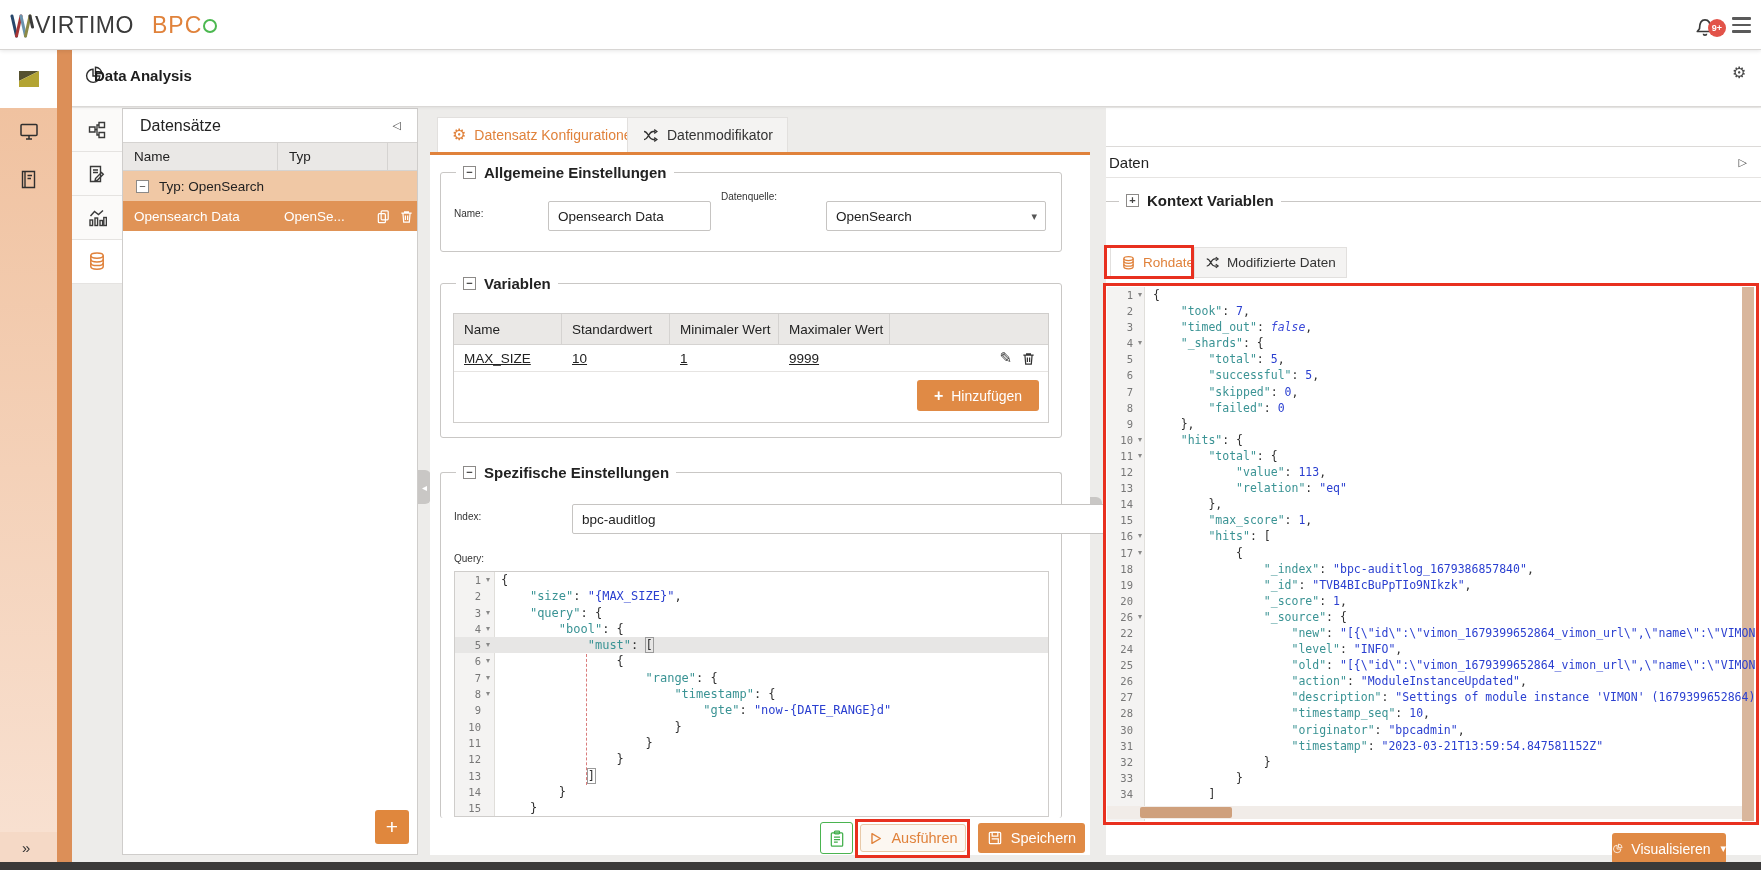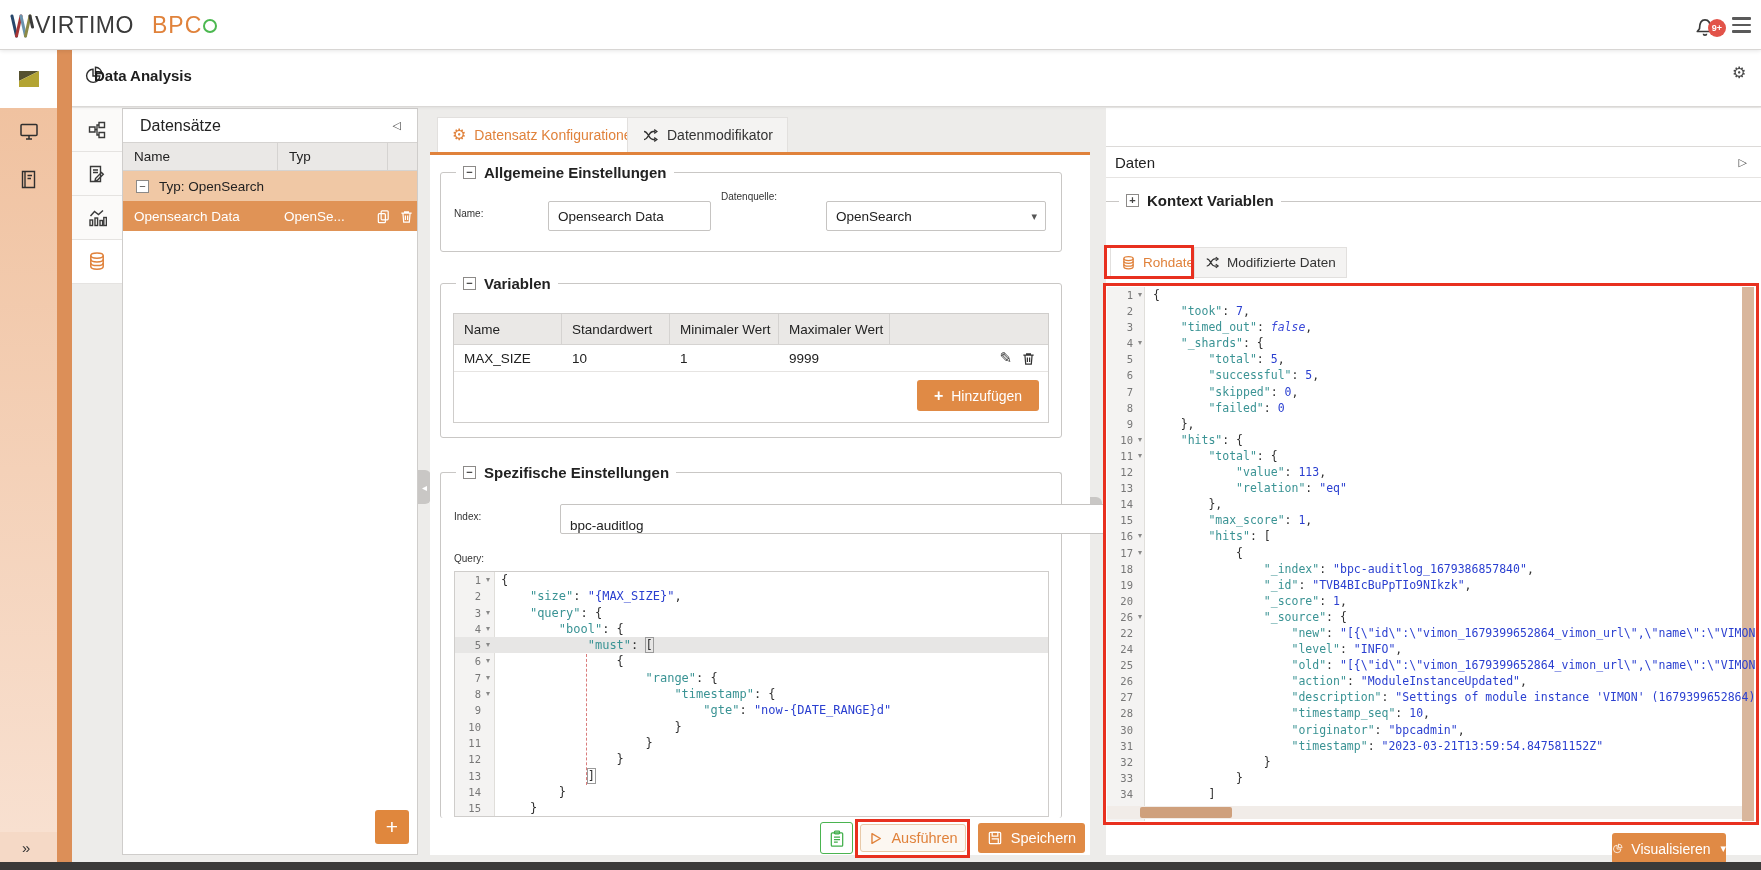--- a/index.html
+++ b/index.html
@@ -59,21 +59,21 @@
 .flabel{position:absolute;font-size:10px;color:#333;}
 .tinput{position:absolute;height:30px;border:1px solid #c6c4c2;border-radius:2px;font-family:"Liberation Sans",sans-serif;font-size:13.5px;color:#222;padding:0 9px;background:#fff;}
 .combo{position:absolute;height:30px;border:1px solid #c6c4c2;border-radius:2px;background:#fff;display:flex;align-items:center;font-size:13.5px;color:#222;padding:0 9px;margin-left:12px;}
 .combo .caret{position:absolute;right:8px;color:#555;font-size:11px;}
 
 
 .vtable{position:absolute;left:12px;top:29px;width:596px;border:1px solid #cfcdcb;background:#fff;}
 .vt-head{display:flex;height:31px;background:#eae8e6;border-bottom:1px solid #d5d3d1;font-size:13.5px;color:#222;}
 .vt-head .c{display:flex;align-items:center;padding-left:10px;border-right:1px solid #d5d3d1;}
 .vt-row{display:flex;height:27px;border-bottom:1px solid #e6e4e2;font-size:13.5px;color:#222;}
-.vt-row .c{display:flex;align-items:center;padding-left:10px;}
+.vt-row .c{display:flex;align-items:center;padding-left:10px;text-decoration:underline;}
 .vt-actions{margin-left:auto;display:flex;align-items:center;gap:9px;padding-right:12px;}
 .vt-foot{height:50px;position:relative;}
 .btn-orange{background:#e08a45;border:none;border-radius:3px;color:#fff;font-family:"Liberation Sans",sans-serif;font-size:14px;display:flex;align-items:center;gap:8px;justify-content:center;}
 .add-btn{position:absolute;right:9px;top:8px;width:122px;height:31px;}
 .plus{font-size:16px;font-weight:bold;line-height:16px;}
 
 
 .editor{position:absolute;background:#fff;border:1px solid #cfcdcb;overflow:hidden;}
 .gutbg{position:absolute;left:0;top:0;bottom:0;width:40px;background:#f4f3f2;border-right:1px solid #e0deda;}
 .crow{position:relative;display:flex;white-space:pre;}
@@ -93,21 +93,21 @@
 .red-guide{position:absolute;left:131px;top:82px;height:131px;border-left:1px dashed rgba(205,80,80,.75);}
 
 
 .paste-btn{left:390px;top:714px;width:33px;height:32px;background:#fff;border:1px solid #4ab450;border-radius:3px;display:flex;align-items:center;justify-content:center;}
 .run-btn{left:430px;top:716px;width:106px;height:28px;background:#fcf7f1;border:1px solid #e8c9a8;border-radius:3px;color:#e0823b;font-size:14.5px;display:flex;align-items:center;gap:8px;justify-content:center;}
 .save-btn{left:548px;top:715px;width:107px;height:30px;font-size:14.5px;}
 
 
 .data-panel{left:1106px;top:108px;width:655px;height:747px;background:#fff;}
 .daten-row{left:0;top:38px;width:655px;height:32px;border-top:1px solid #dcdad8;border-bottom:1px solid #e6e4e2;display:flex;align-items:center;position:relative;}
-.daten-title{margin-left:9px;font-size:15px;color:#222;}
+.daten-title{margin-left:3px;font-size:15px;color:#222;}
 .daten-expand{position:absolute;right:14px;font-size:11px;color:#444;}
 .ctx-legend{left:0;top:84px;width:655px;height:18px;}
 .ctx-line{position:absolute;left:0;top:9px;width:655px;border-top:1px solid #c9c7c5;}
 .ctx-label{position:absolute;left:13px;top:0;background:#fff;padding:0 7px;display:flex;align-items:center;gap:8px;font-size:15px;font-weight:bold;color:#222;}
 .dtab{position:absolute;top:139px;height:31px;background:#f4f3f2;border:1px solid #e2e0de;display:flex;align-items:center;gap:7px;padding:0 10px;font-size:13.5px;color:#333;}
 .dtab.active{background:#fff;color:#e0823b;}
 .hscroll{position:absolute;left:0;top:519px;width:636px;height:13px;background:#f1ece8;}
 .hthumb{position:absolute;left:33px;top:1px;width:92px;height:11px;background:#cfa07c;border-radius:2px;}
 .vscroll{position:absolute;right:1px;top:0;width:12px;height:534px;background:#d9b69c;}
 .viz-btn{left:506px;top:725px;width:114px;height:31px;}
@@ -316,21 +316,21 @@
         </div>
       </div>
     </div>
 
     <div class="fs" style="left:10px;top:364px;width:622px;height:346px;border-bottom:none;">
       <div class="fs-legend">
         <span class="box-ico">−</span>
         <span>Spezifische Einstellungen</span>
       </div>
       <span class="flabel" style="left:13px;top:38px;">Index:</span>
-      <div class="combo" style="left:107px;top:31px;width:569px;align-items:flex-end;">
+      <div class="combo" style="left:119px;top:31px;width:569px;">
         <span>bpc-auditlog</span>
         <span class="caret">▾</span>
       </div>
       <span class="flabel" style="left:13px;top:80px;">Query:</span>
       <div id="query-editor" class="editor qe" style="left:13px;top:98px;width:595px;height:246px;">
         <div class="gutbg"></div>
         <div class="red-guide"></div>
       <div class="crow"><span class="ln">1</span><span class="fold">▾</span><span class="ct">{</span></div>
           <div class="crow"><span class="ln">2</span><span class="fold"></span><span class="ct">    <span class="k">"size"</span>: <span class="v">"{MAX_SIZE}"</span>,</span></div>
           <div class="crow"><span class="ln">3</span><span class="fold">▾</span><span class="ct">    <span class="k">"query"</span>: {</span></div>

